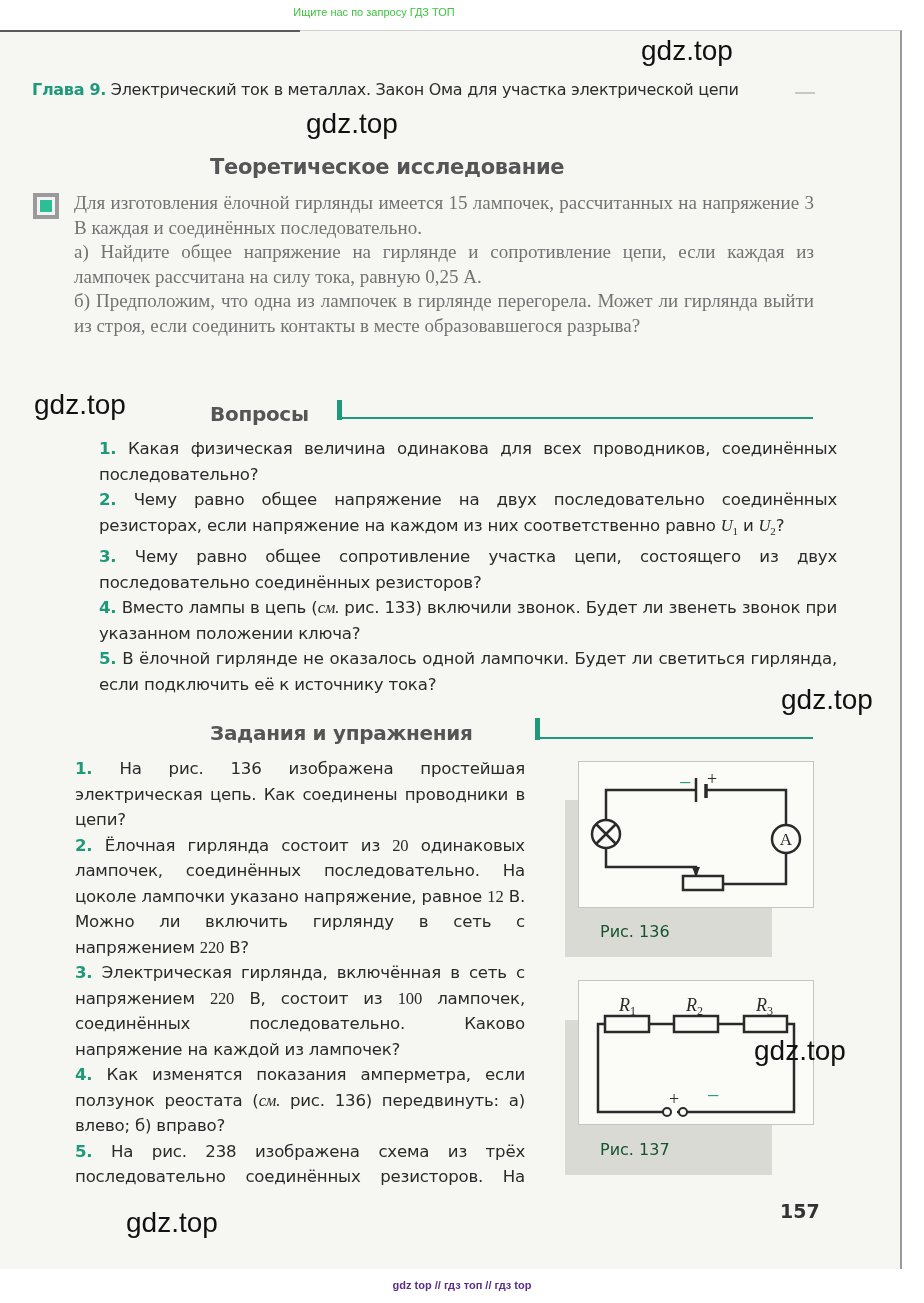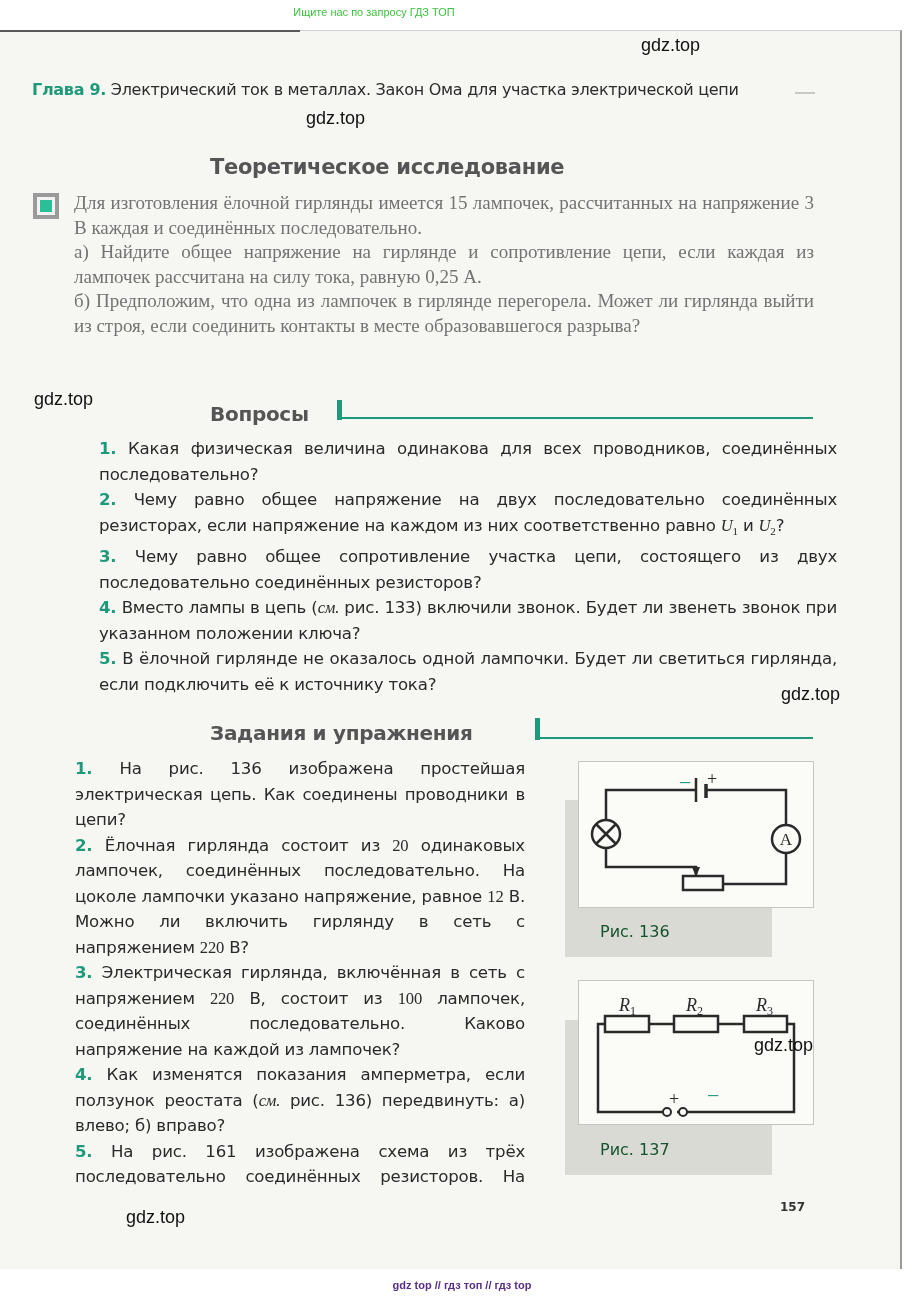--- a/index.html
+++ b/index.html
@@ -9,21 +9,21 @@
                 font-family:"Liberation Sans", sans-serif; font-size:11px; color:#3fc23f; }
   .bottom-banner { position:absolute; top:1279px; left:0; width:924px; text-align:center;
                    font-family:"Liberation Sans", sans-serif; font-size:11px; color:#5a2d8a;font-weight:bold; }
   .page { position:absolute; left:0; top:30px; width:900px; height:1238px; background:#f6f6f3;
           border-right:2px solid #9a9a9a; border-top:1px solid #d0d0d0; }
   .page-topline { position:absolute; left:0; top:30px; width:300px; height:2px; background:#5a5a5a; }
   .header { position:absolute; left:32px; top:80px; font-size:16px; color:#2c2c2c; white-space:nowrap;
             font-family:"DejaVu Sans", sans-serif; letter-spacing:-0.3px; }
   .header .ch { color:#1e9a7a; font-weight:bold; }
   .header-dash { position:absolute; left:795px; top:92px; width:20px; height:2px; background:#c8c8c8; }
-  .wm { position:absolute; font-family:"Liberation Sans", sans-serif; color:#111; font-size:18px; }
+  .wm { position:absolute; font-family:"Liberation Sans", sans-serif; color:#111; font-size:28px; }
   .sec-title { position:absolute; font-family:"DejaVu Sans", sans-serif; font-weight:bold;
                color:#555; font-size:20px; white-space:nowrap; letter-spacing:-0.3px; }
   .sec-bar { position:absolute; background:#1e9a7a; }
   .serif-block { position:absolute; left:74px; top:191px; width:740px;
                  font-family:"Liberation Serif", serif; font-size:19px; line-height:24.5px; color:#737373; }
   .serif-block p { margin:0; text-align:justify; }
   .theory-icon { position:absolute; left:33px; top:193px; width:26px; height:26px; background:#9a9a9a; }
   .theory-icon .inner { position:absolute; left:4px; top:4px; width:18px; height:18px; background:#f2f2f2; }
   .theory-icon .core { position:absolute; left:3px; top:3px; width:12px; height:12px; background:#2bbf98; }
   .qlist { position:absolute; left:75px; top:436px; width:738px;
@@ -33,21 +33,21 @@
   .num { color:#1e9a7a; font-weight:bold; }
   .tlist { position:absolute; left:75px; top:756px; width:450px;
            font-family:"DejaVu Sans", sans-serif; font-size:16.6px; line-height:25.5px; color:#2a2a2a;
            letter-spacing:-0.2px; }
   .it { font-family:"Liberation Serif", serif; font-style:italic; }
   .serifnum { font-family:"Liberation Serif", serif; }
   .fig-shadow { position:absolute; background:#dadad4; }
   .fig-box { position:absolute; background:#fbfbf8; border:1px solid #c4c4c0; }
   .fig-cap { position:absolute; font-family:"DejaVu Sans", sans-serif; font-size:16px; color:#14532d;margin-left:20px; }
   .page-num { position:absolute; left:780px; top:1200px; font-family:"DejaVu Sans", sans-serif;
-              font-weight:bold; font-size:12px; color:#333; }
+              font-weight:bold; font-size:19px; color:#333; }
   svg text { font-family:"Liberation Serif", serif; }
 </style>
 </head>
 <body>
 
 <div class="top-banner">Ищите нас по запросу ГДЗ ТОП</div>
 
 <div class="page"></div>
 <div class="page-topline"></div>
 
@@ -86,21 +86,21 @@
 
 <div class="sec-title" style="left:210px;top:721px;">Задания и упражнения</div>
 <div class="sec-bar" style="left:535px;top:718px;width:5px;height:22px;"></div>
 <div class="sec-bar" style="left:535px;top:737px;width:278px;height:2px;"></div>
 
 <div class="tlist">
   <p><span class="num">1.</span> <span>На рис. 136 изображена простейшая электрическая цепь. Как соединены проводники в цепи?</span></p>
   <p><span class="num">2.</span> <span>Ёлочная гирлянда состоит из </span><span class="serifnum">20</span><span> одинаковых лампочек, соединённых последовательно. На цоколе лампочки указано напряжение, равное </span><span class="serifnum">12</span><span> В. Можно ли включить гирлянду в сеть с напряжением </span><span class="serifnum">220</span><span> В?</span></p>
   <p><span class="num">3.</span> <span>Электрическая гирлянда, включённая в сеть с напряжением </span><span class="serifnum">220</span><span> В, состоит из </span><span class="serifnum">100</span><span> лампочек, соединённых последовательно. Каково напряжение на каждой из лампочек?</span></p>
   <p><span class="num">4.</span> <span>Как изменятся показания амперметра, если ползунок реостата (</span><span class="it">см.</span><span> рис. 136) передвинуть: а) влево; б) вправо?</span></p>
-  <p style="text-align-last:justify;"><span class="num">5.</span> <span>На рис. 161 изображена схема из трёх последовательно соединённых резисторов. На</span></p>
+  <p style="text-align-last:justify;"><span class="num">5.</span> <span>На рис. 238 изображена схема из трёх последовательно соединённых резисторов. На</span></p>
 </div>
 
 <div class="fig-shadow" style="left:565px;top:800px;width:207px;height:157px;"></div>
 <div class="fig-box" style="left:578px;top:761px;width:234px;height:145px;">
   <svg width="234" height="145" viewBox="0 0 234 145">
     <g stroke="#2a2a2a" stroke-width="2.5" fill="none">
       <polyline points="27,58 27,28 117,28"></polyline>
       <polyline points="127,28 207,28 207,63"></polyline>
       <polyline points="207,91 207,122 143,122"></polyline>
       <polyline points="27,86 27,105 117,105 117,115"></polyline>

